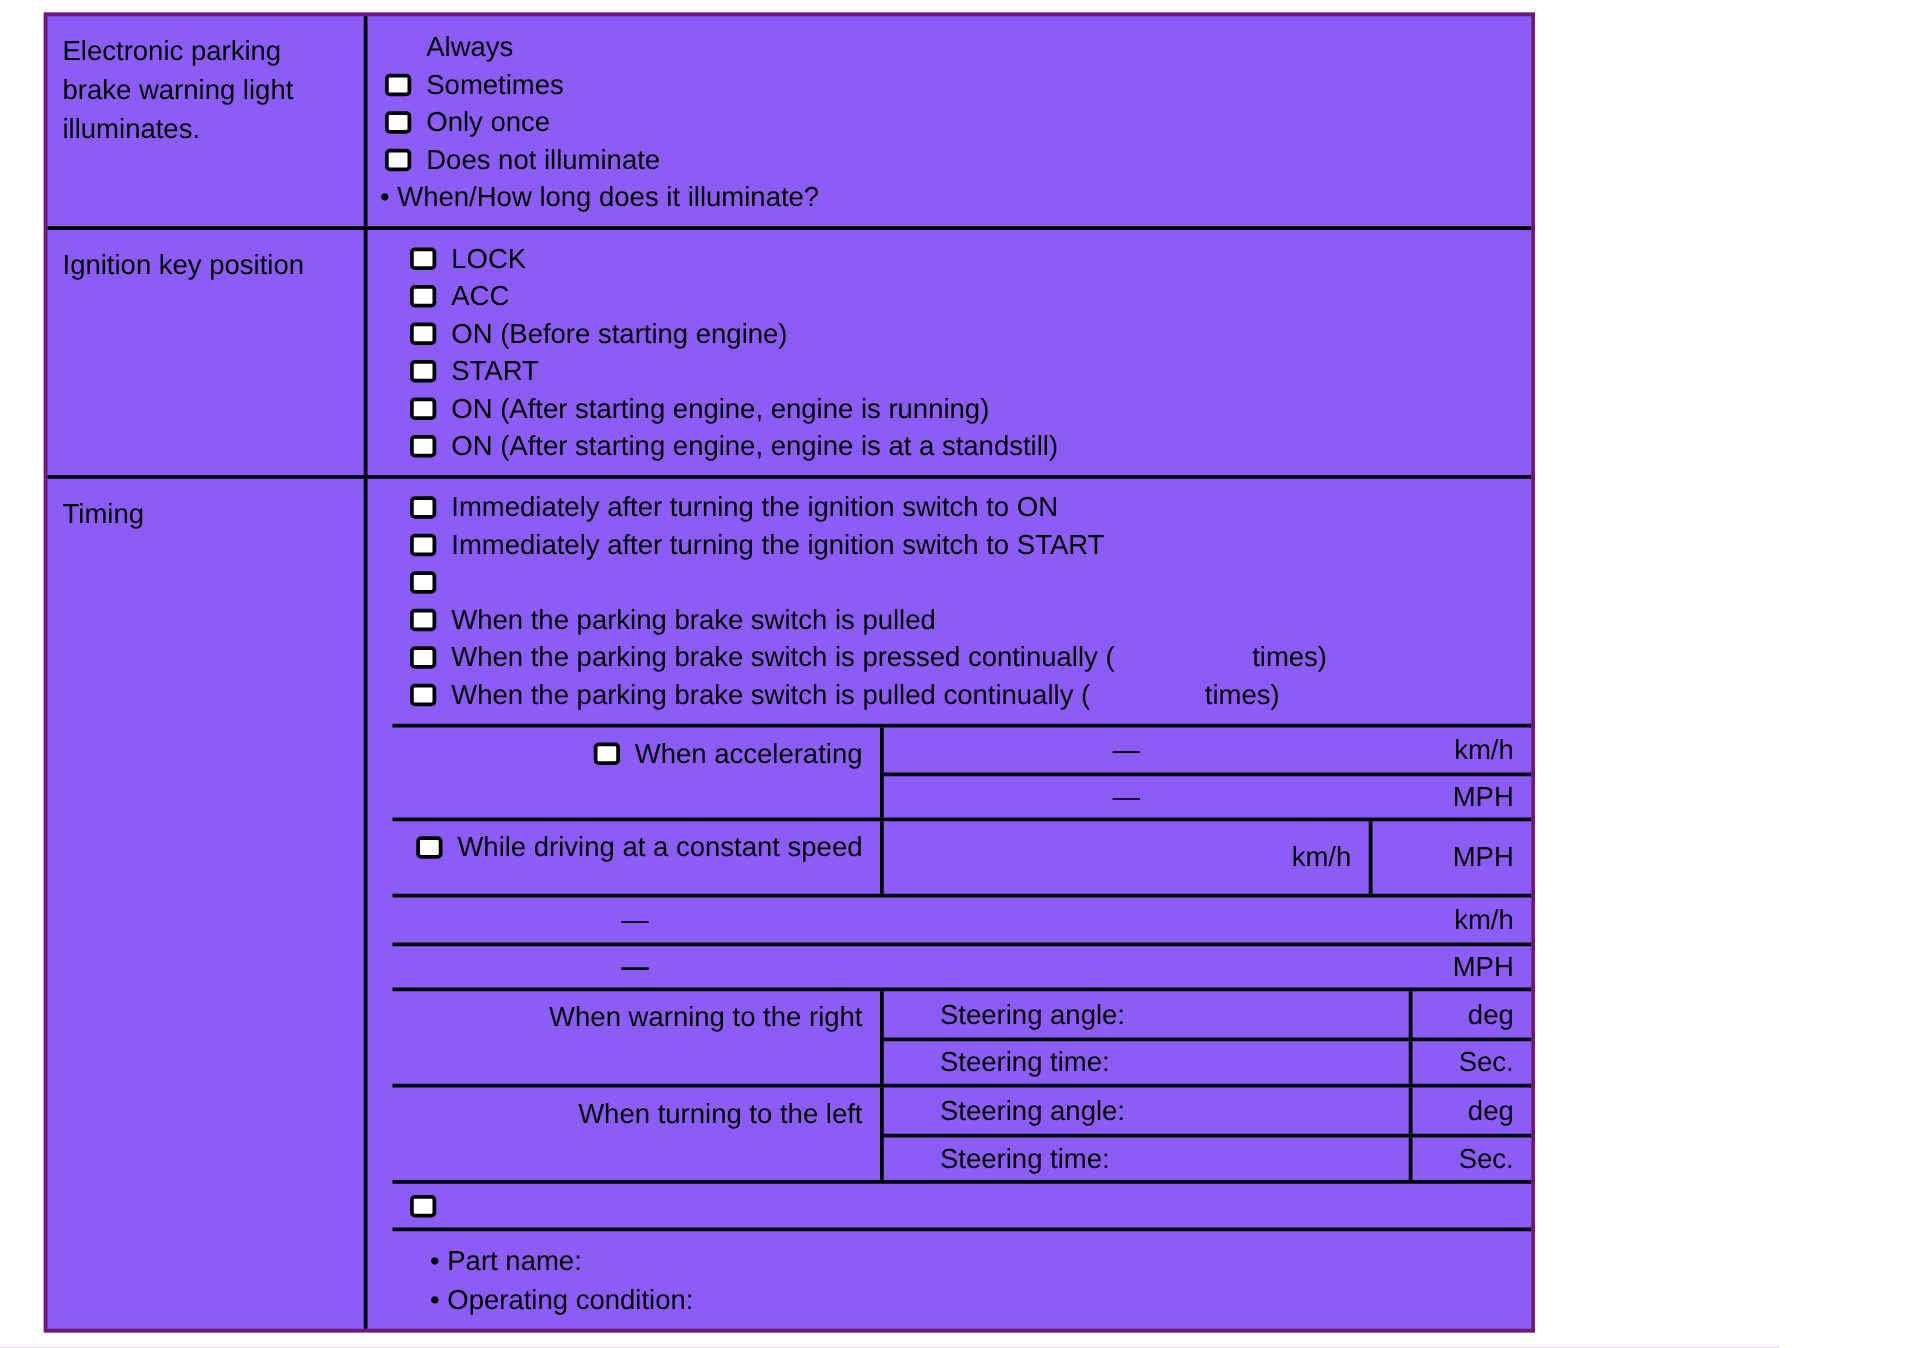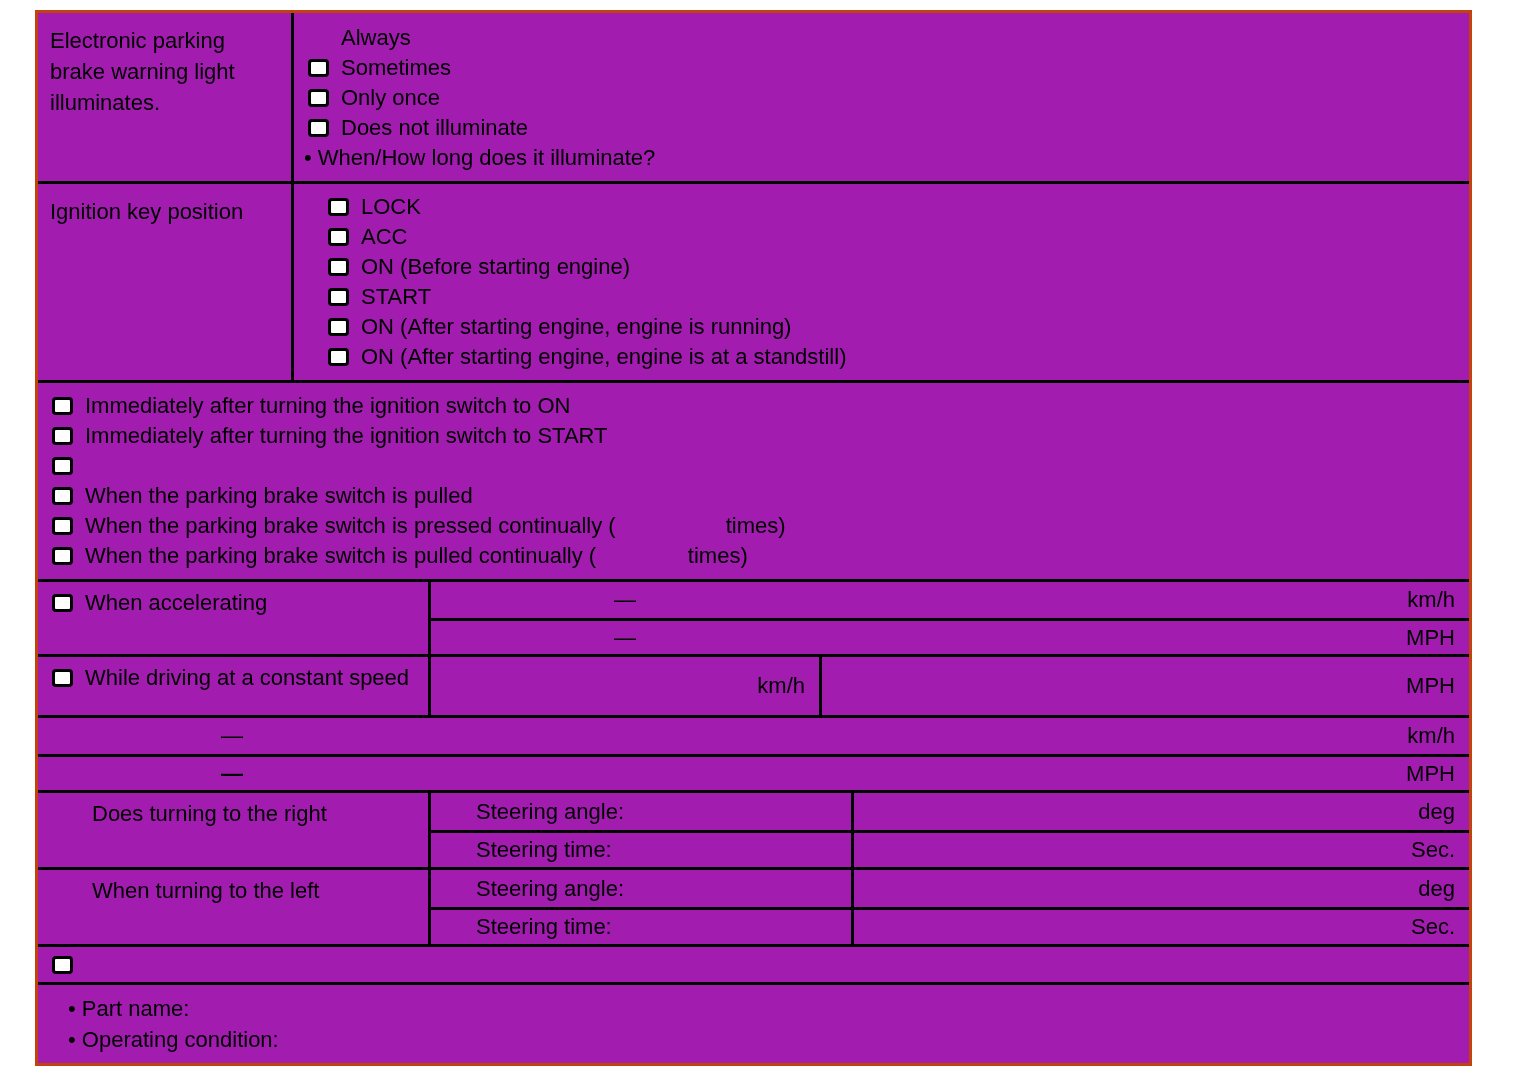--- a/index.html
+++ b/index.html
@@ -1,19 +1,19 @@
 <!DOCTYPE html>
 <html><head>
 <meta charset="utf-8">
 <style>
   * { margin:0; padding:0; box-sizing:border-box; }
   html,body { width:1536px; height:1078px; background:#ffffff; }
   body { font-family:"Liberation Sans", sans-serif; color:#000; font-size:22px; position:relative; }
 
-  .form-table { position:absolute; left:35px; top:10px; width:1437px; border:3px solid #c2410c; background:#a21caf; }
+  .form-table { position:absolute; left:35px; top:10px; width:1193px; border:3px solid #701a75; background:#8b5cf6; }
 
   .row { display:flex; }
   .row + .row { border-top:3px solid #000;gap:20px; }
 
   .cell-label { flex:0 0 256px; border-right:3px solid #000; padding:12px 12px 10px 12px; line-height:31px; }
   .cell-content { flex:1; min-width:0; }
 
   .opt-list { padding:8px 0 8px 0; }
   .opt { display:flex; align-items:center; height:30px; padding-left:14px; white-space:pre-wrap; }
   .opt .cb { margin-right:12px; }
@@ -21,21 +21,21 @@
   .opt-label { white-space:pre-wrap; }
 
   .cb { display:inline-block; width:21px; height:18px; border:3px solid #000; border-radius:4px; background:#fff; flex:0 0 auto; }
 
   .bullet-line { padding-left:10px; height:30px; display:flex; align-items:center; }
 
   
   .subtable { border-top:3px solid #000; }
   .sub-row { display:flex; }
   .sub-row + .sub-row { border-top:3px solid #000; }
-  .sub-label { flex:0 0 393px; border-right:3px solid #000; padding:6px 14px 22px 14px; line-height:30px; }
+  .sub-label { flex:0 0 393px; border-right:3px solid #000; padding:6px 14px 22px 14px; line-height:30px;text-align:right; }
   .sub-label .cb { vertical-align:-2px; margin-right:12px; }
   .sub-label.indent { padding-left:54px; }
   .sub-values { flex:1; display:flex; flex-direction:column; min-width:0; }
   .value-row { display:flex; align-items:center; min-height:36px; }
   .value-row + .value-row { border-top:3px solid #000; }
   .dash-zone { flex:0 0 388px; text-align:center; }
   .dash-bold { font-weight:700; }
   .unit { flex:1; text-align:right; padding-right:14px; }
 
   .sub-values.side { flex-direction:row; min-height:58px; }
@@ -112,20 +112,21 @@
         </div>
         <div class="opt">
           <span class="cb"></span>
           <span class="opt-label">ON (After starting engine, engine is at a standstill)</span>
         </div>
       </div>
     </div>
   </div>
 
   <div class="row r3">
+    <div class="cell-label">Timing</div>
     <div class="cell-content">
 
       <div class="opt-list">
         <div class="opt">
           <span class="cb"></span>
           <span class="opt-label">Immediately after turning the ignition switch to ON</span>
         </div>
         <div class="opt">
           <span class="cb"></span>
           <span class="opt-label">Immediately after turning the ignition switch to START</span>
@@ -182,21 +183,21 @@
               <span class="unit">km/h</span>
             </div>
             <div class="value-row">
               <span class="dash-zone dash-bold">—</span>
               <span class="unit">MPH</span>
             </div>
           </div>
         </div>
 
         <div class="sub-row">
-          <div class="sub-label indent">Does turning to the right</div>
+          <div class="sub-label indent">When warning to the right</div>
           <div class="sub-values">
             <div class="steer-row">
               <div class="cell-mid left-align">Steering angle:</div>
               <div class="cell-right">deg</div>
             </div>
             <div class="steer-row">
               <div class="cell-mid left-align">Steering time:</div>
               <div class="cell-right">Sec.</div>
             </div>
           </div>

